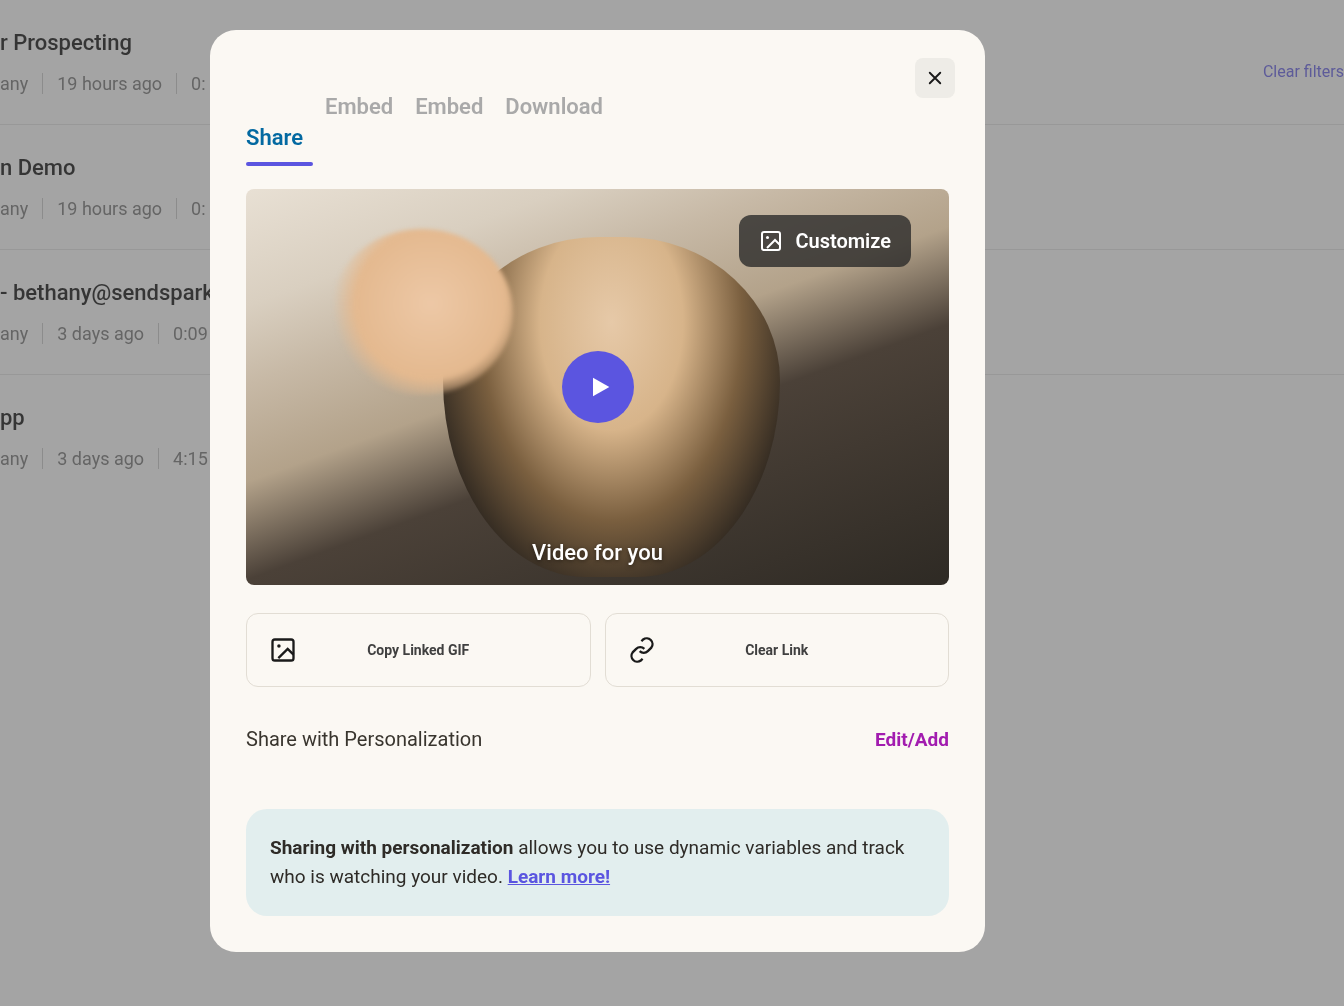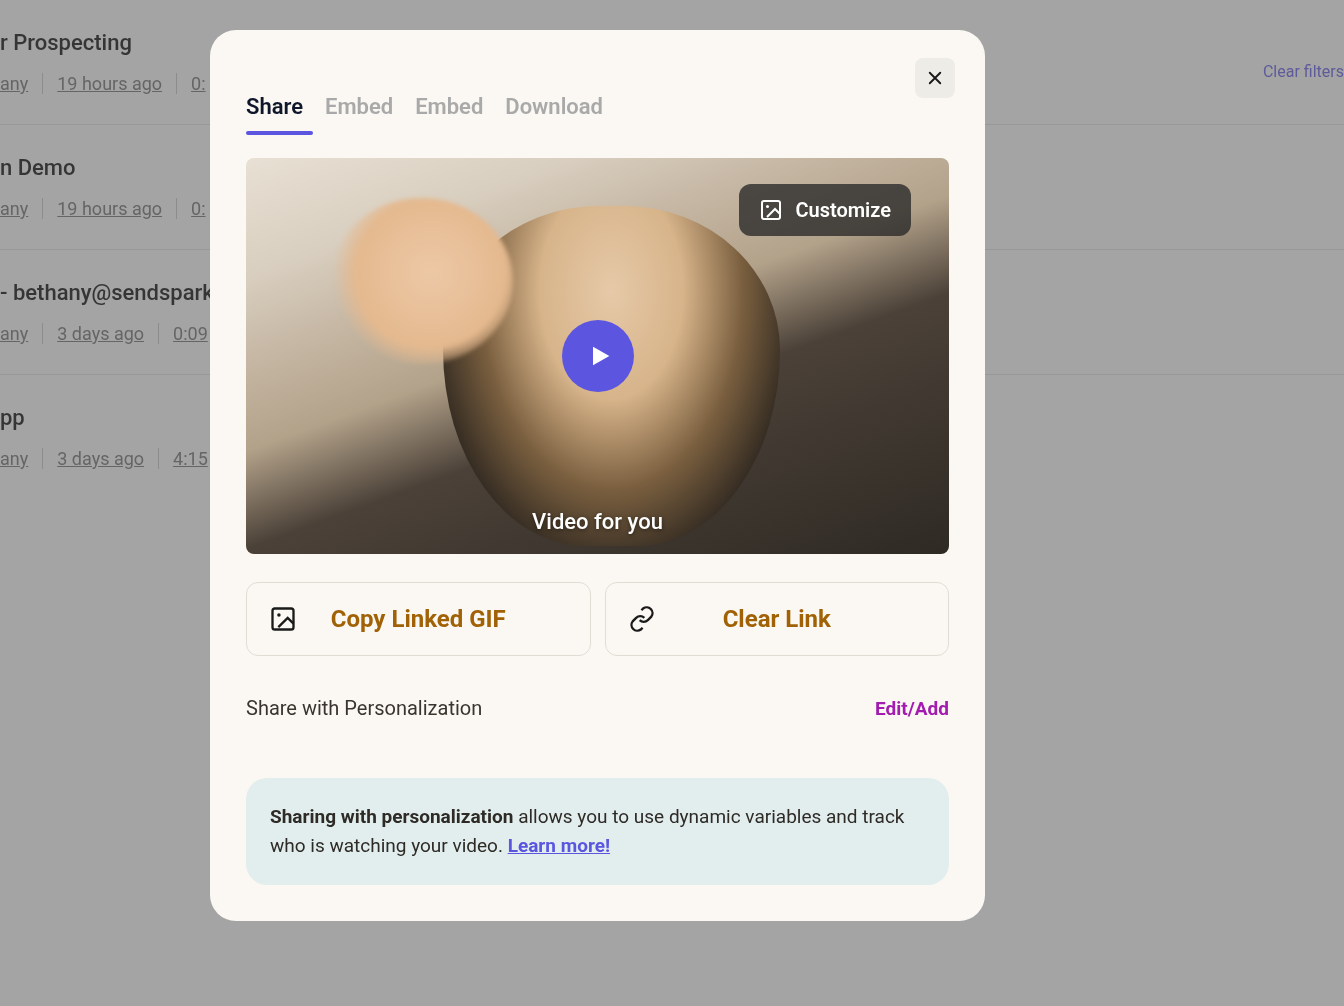--- a/index.html
+++ b/index.html
@@ -31,21 +31,21 @@
     color: #1a1a1a;
     margin-bottom: 18px;
   }
   .bg-meta {
     display: flex;
     gap: 14px;
     align-items: center;
     font-size: 18px;
     color: #7a7a7a;
   }
-  .bg-meta span { padding-right: 14px; border-right: 1px solid #c8c8c8; text-decoration: underline; }
+  .bg-meta span { padding-right: 14px; border-right: 1px solid #c8c8c8; }
   .bg-meta span:last-child { border-right: none; }
   .clear-filters {
     position: absolute;
     top: 62px;
     right: 0;
     font-size: 16px;
     color: #6b66e3;
   }
   .overlay {
     position: absolute;
@@ -83,21 +83,22 @@
     color: #a9a9a9;
     border-bottom: 1px solid transparent;
     margin-top: 28px;
   }
   .tab {
     padding-bottom: 14px;
     cursor: pointer;
     position: relative;
   }
   .tab.active {
-    color: #0f172a;
+    color: #0369a1;
+    margin-top: 31px;
   }
   .tab.active::after {
     content: "";
     position: absolute;
     left: 0; right: -10px;
     bottom: -2px;
     height: 4px;
     background: #5b55e0;
     border-radius: 2px;
   }
@@ -190,23 +191,23 @@
     position: absolute;
     left: 22px;
     width: 28px; height: 28px;
     stroke: #1a1a1a;
     fill: none;
     stroke-width: 2;
   }
   .big-btn span {
     width: 100%;
     text-align: center;
-    font-size: 24px;
+    font-size: 14px;
     font-weight: 700;
-    color: #a16207;
+    color: #404040;
   }
   .section-row {
     margin-top: 40px;
     display: flex;
     justify-content: space-between;
     align-items: center;
   }
   .section-title {
     font-size: 20px;
     font-weight: 400;

